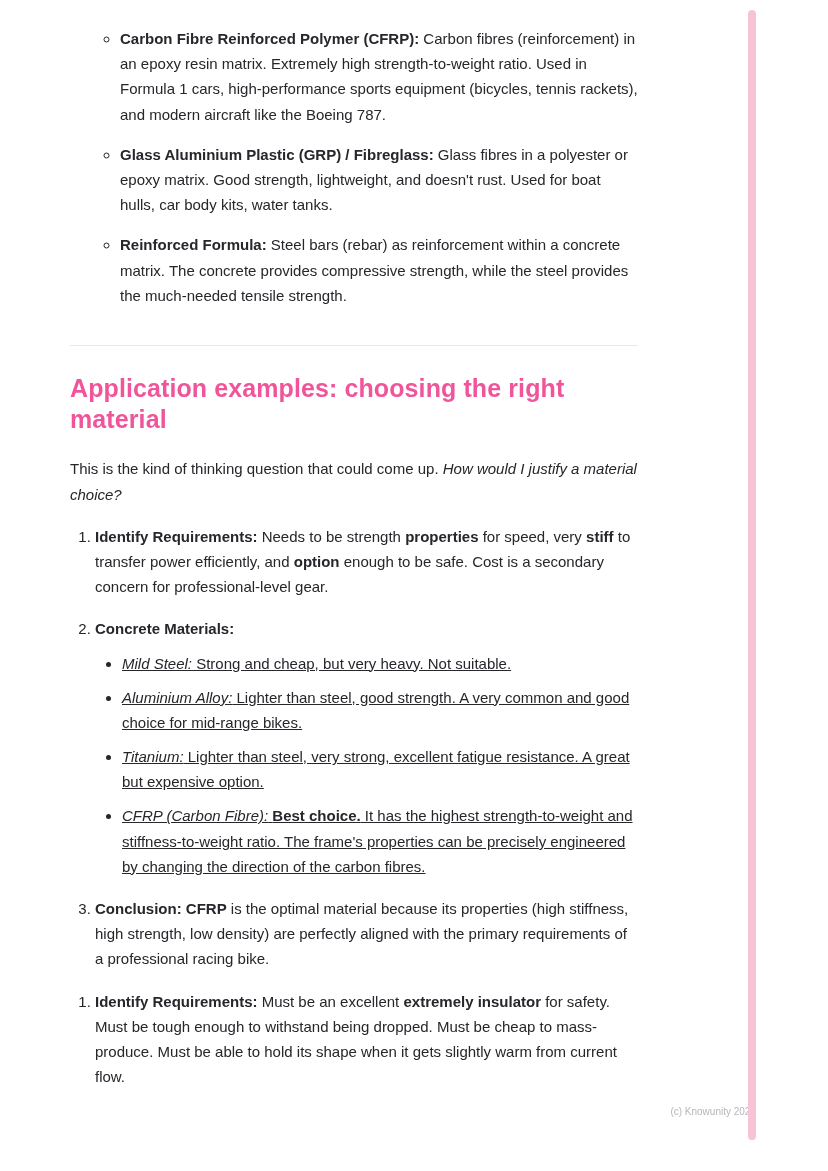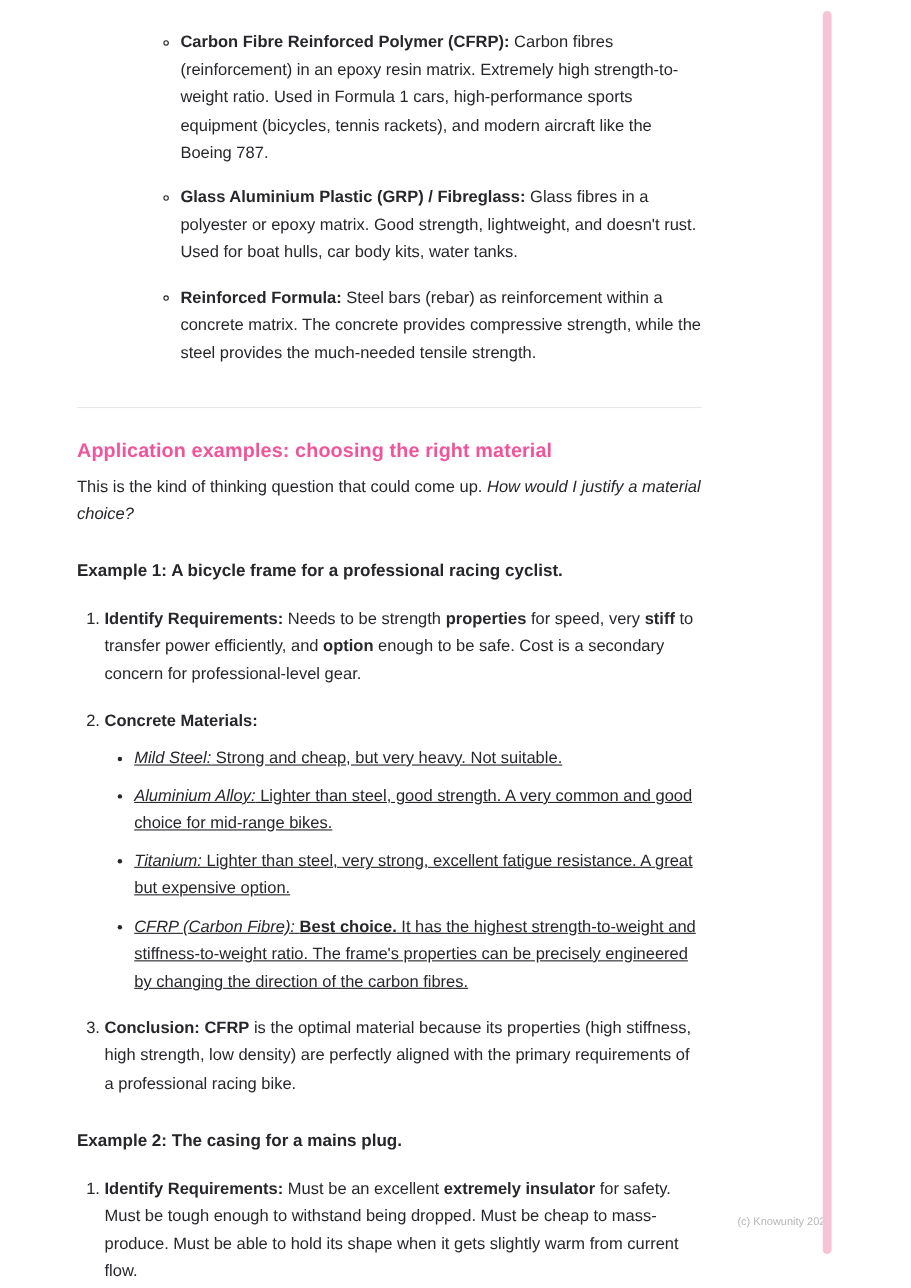--- a/index.html
+++ b/index.html
@@ -26,36 +26,36 @@
     font-size:15px;
     line-height:1.68;
   }
   .b{font-weight:bold;}
   .i{font-style:italic;}
   ul.top-list{
     list-style-type:circle;
     padding-left:50px;
     margin-top:14px;
   }
-  ul.top-list > li{margin-bottom:15px;margin-left:44px;}
+  ul.top-list > li{margin-bottom:15px;}
   ul.top-list > li:last-child{margin-bottom:0;}
   hr.divider{
     border:none;
     border-top:1px solid var(--divider,#e8e8ec);
     margin:37px 0 0 0;
   }
   h2.section-heading{
     margin-top:27px;
-    font-size:18px;
+    font-size:25px;
     line-height:1.25;
     font-weight:bold;
     color:var(--accent,#f0559b);
     letter-spacing:.1px;
   }
-  p.intro{margin-top:9px;}
+  p.intro{margin-top:21px;}
   p.example-title{
     margin-top:27px;
     font-weight:bold;
     font-size:15.5px;
   }
   ol.steps{
     padding-left:25px;
     margin-top:17px;
   }
   ol.steps > li{margin-bottom:17px;}
@@ -95,38 +95,36 @@
     <li><span class="b">Glass Aluminium Plastic (GRP) / Fibreglass:</span><span> Glass fibres in a polyester or epoxy matrix. Good strength, lightweight, and doesn't rust. Used for boat hulls, car body kits, water tanks.</span></li>
     <li><span class="b">Reinforced Formula:</span><span> Steel bars (rebar) as reinforcement within a concrete matrix. The concrete provides compressive strength, while the steel provides the much-needed tensile strength.</span></li>
   </ul>
 
   <hr class="divider">
 
   <h2 class="section-heading">Application examples: choosing the right material</h2>
 
   <p class="intro"><span>This is the kind of thinking question that could come up. </span><span class="i">How would I justify a material choice?</span></p>
 
-  <p class="example-title">Example 1: A bicycle frame for a professional racing cyclist.</p>
 
   <ol class="steps">
     <li><span class="b">Identify Requirements:</span><span> Needs to be strength </span><span class="b">properties</span><span> for speed, very </span><span class="b">stiff</span><span> to transfer power efficiently, and </span><span class="b">option</span><span> enough to be safe. Cost is a secondary concern for professional-level gear.</span></li>
 
     <li><span class="b">Concrete Materials:</span>
       <ul class="materials">
         <li><span class="i">Mild Steel:</span><span> Strong and cheap, but very heavy. Not suitable.</span></li>
         <li><span class="i">Aluminium Alloy:</span><span> Lighter than steel, good strength. A very common and good choice for mid-range bikes.</span></li>
         <li><span class="i">Titanium:</span><span> Lighter than steel, very strong, excellent fatigue resistance. A great but expensive option.</span></li>
         <li><span class="i">CFRP (Carbon Fibre):</span> <span class="b">Best choice.</span><span> It has the highest strength-to-weight and stiffness-to-weight ratio. The frame's properties can be precisely engineered by changing the direction of the carbon fibres.</span></li>
       </ul>
     </li>
 
     <li><span class="b">Conclusion: CFRP</span><span> is the optimal material because its properties (high stiffness, high strength, low density) are perfectly aligned with the primary requirements of a professional racing bike.</span></li>
   </ol>
 
-  <p class="example-title">Example 2: The casing for a mains plug.</p>
 
   <ol class="steps">
     <li><span class="b">Identify Requirements:</span><span> Must be an excellent </span><span class="b">extremely insulator</span><span> for safety. Must be tough enough to withstand being dropped. Must be cheap to mass-produce. Must be able to hold its shape when it gets slightly warm from current flow.</span></li>
   </ol>
 
 </div>
 
 <div class="watermark">(c) Knowunity 2025</div>
 
 <div class="scrollbar"></div>

